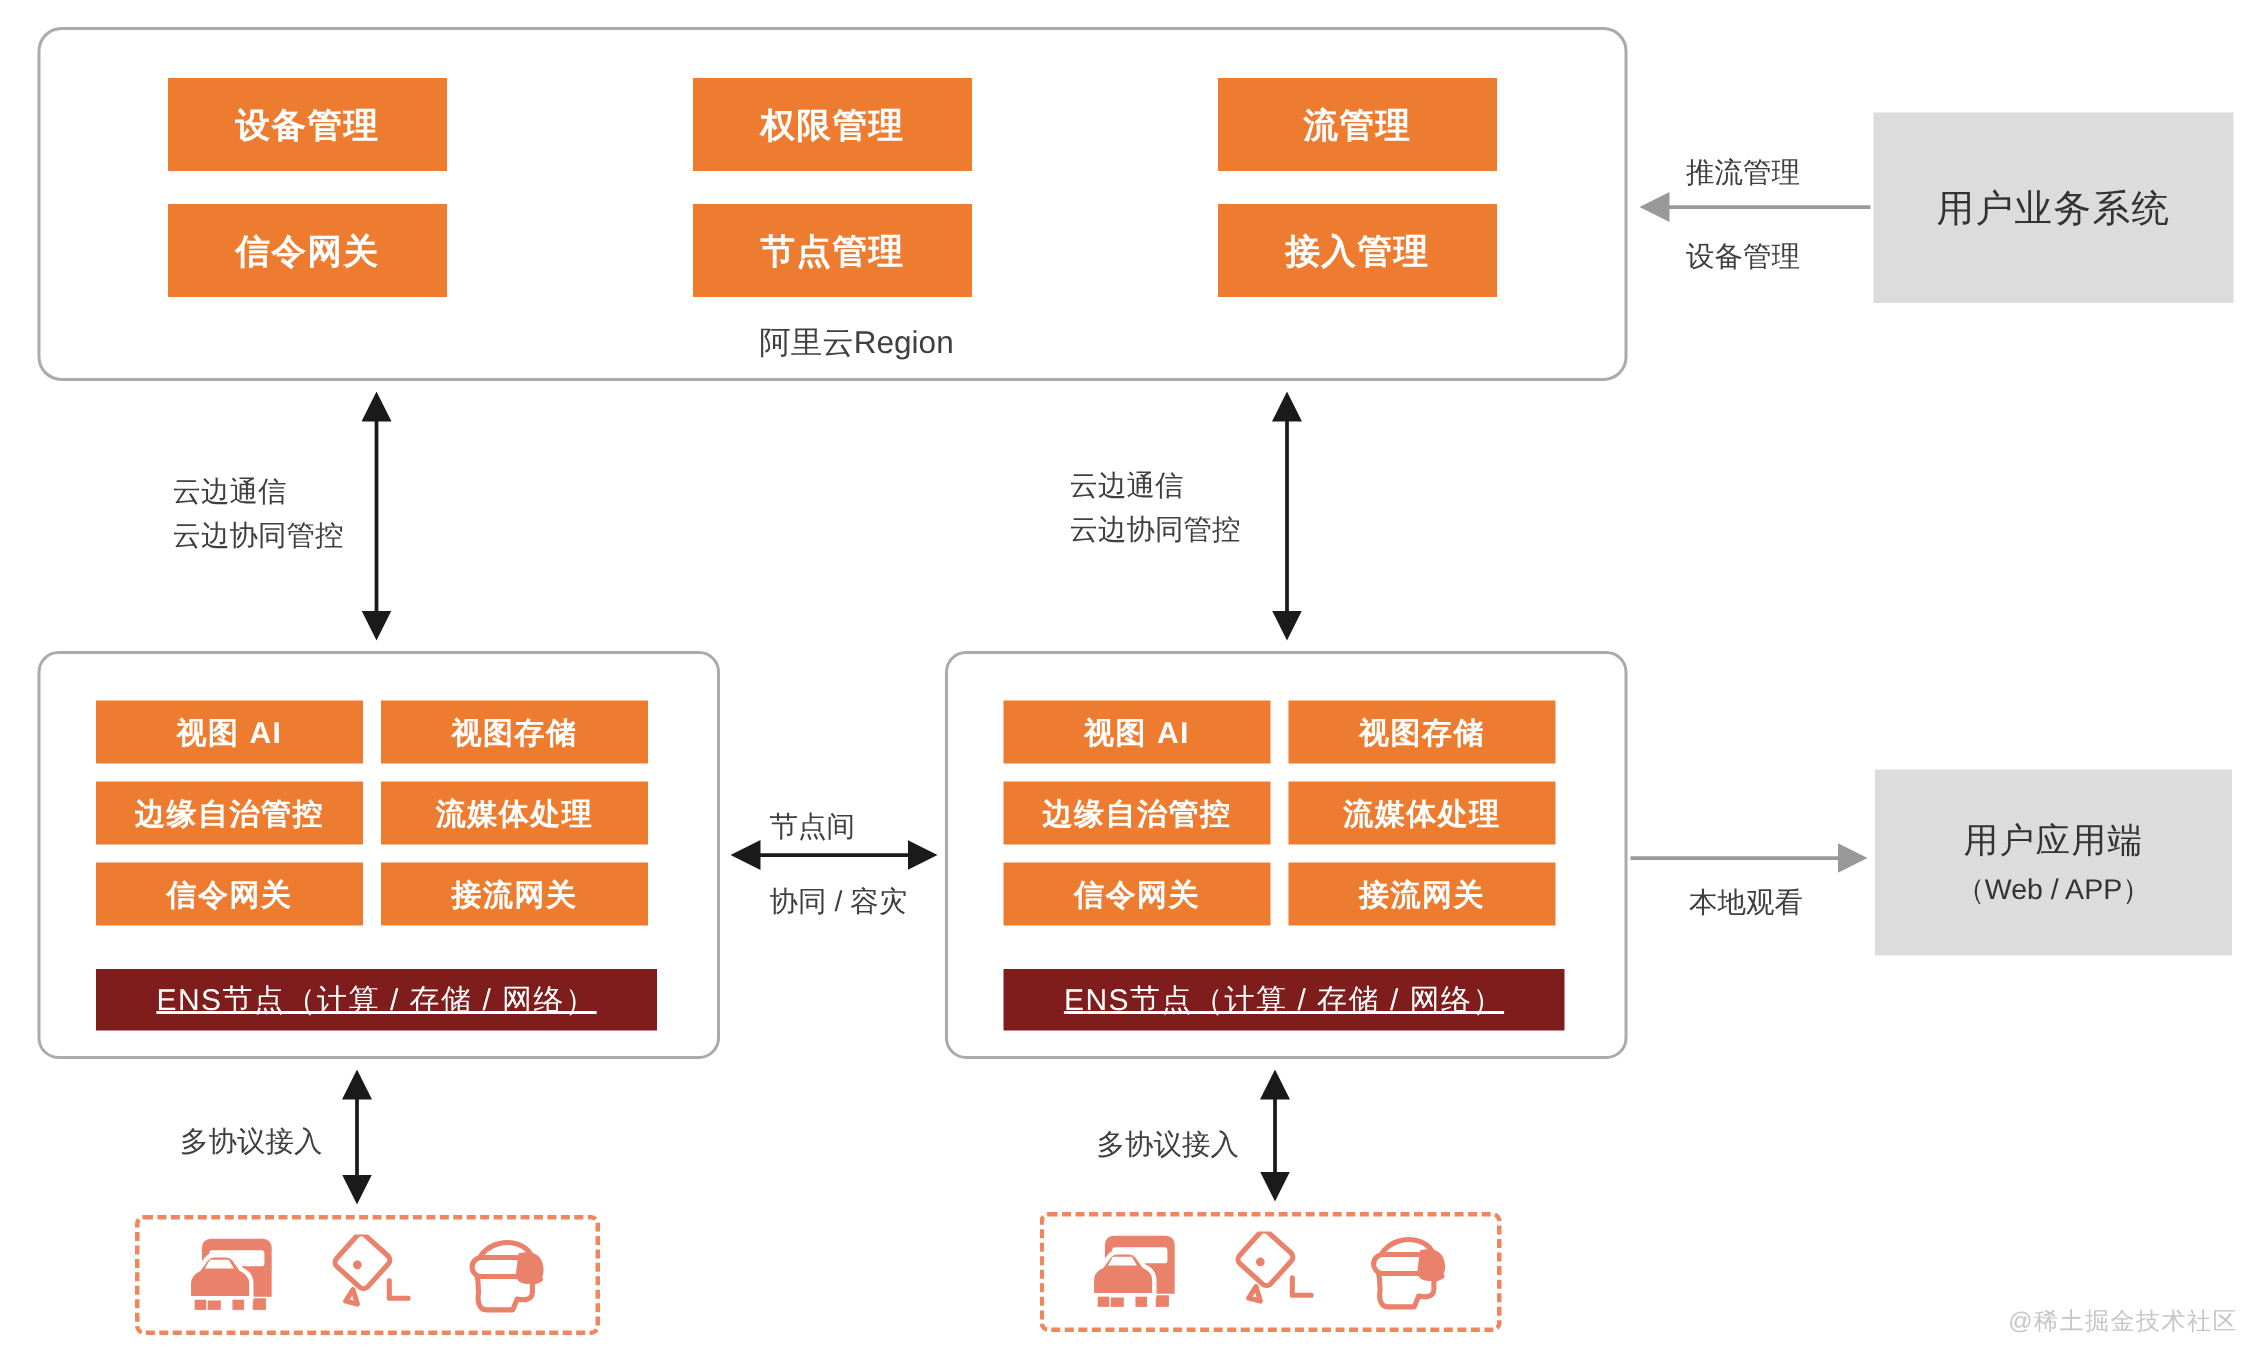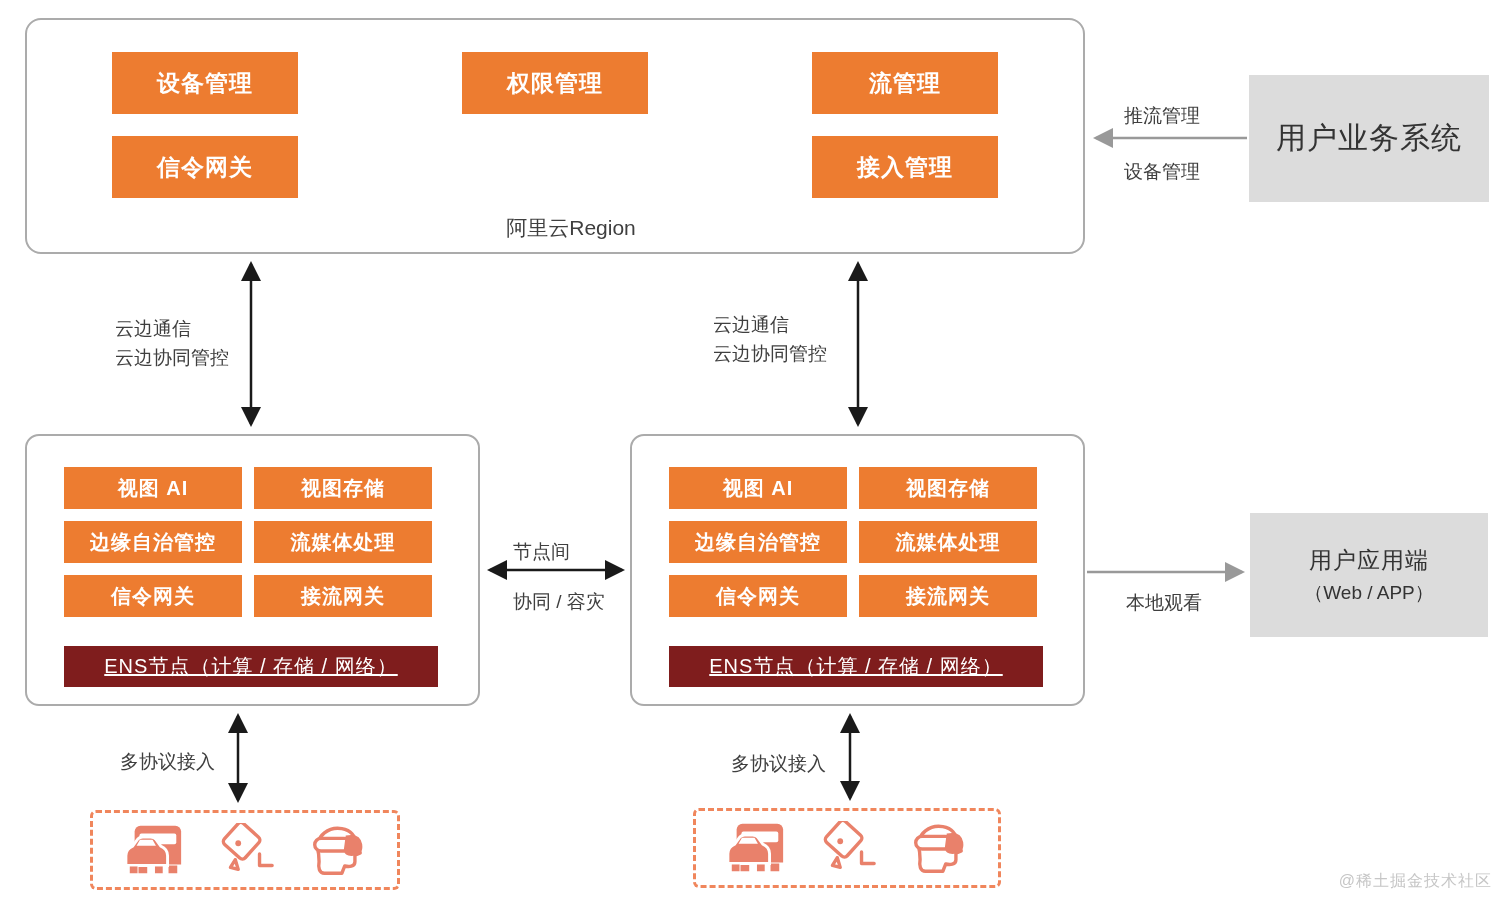--- a/index.html
+++ b/index.html
@@ -27,21 +27,21 @@
   .mod-sm{background:#ED7C30;color:#fff;font-size:20px;font-weight:bold;
           display:flex;align-items:center;justify-content:center;letter-spacing:1px;}
   .ens-bar{position:absolute;left:37px;top:210px;width:374px;height:41px;background:#7f1d1d;color:#fff;
            font-size:20px;display:flex;align-items:center;justify-content:center;letter-spacing:1px;text-decoration:underline;}
 
   
   .graybox{position:absolute;background:#DCDCDC;color:#333;display:flex;flex-direction:column;
            align-items:center;justify-content:center;text-align:center;}
   .graybox.business{left:1249px;top:75px;width:240px;height:127px;}
   .graybox.app{left:1250px;top:513px;width:238px;height:124px;}
-  .graybox .title{font-size:30px;letter-spacing:1px;}
+  .graybox .title{font-size:25px;letter-spacing:1px;}
   .graybox .subtitle{font-size:19px;margin-top:4px;}
 
   
   .dashedbox{position:absolute;border:3px dashed #F0865C;border-radius:6px;box-sizing:border-box;
              display:flex;align-items:center;justify-content:space-evenly;}
   .dashedbox.left{left:90px;top:810px;width:310px;height:80px;}
   .dashedbox.right{left:693px;top:808px;width:308px;height:80px;}
   .devicon{width:62px;height:54px;}
 
   
@@ -115,20 +115,21 @@
   </svg>
 
   <div class="region region-top">
     <div class="modrow r1">
       <div class="mod-lg">设备管理</div>
       <div class="mod-lg">权限管理</div>
       <div class="mod-lg">流管理</div>
     </div>
     <div class="modrow r2">
       <div class="mod-lg">信令网关</div>
+      <div class="mod-lg">节点管理</div>
       <div class="mod-lg">接入管理</div>
     </div>
     <div class="region-label">阿里云Region</div>
   </div>
 
   <div class="graybox business">
     <div class="title">用户业务系统</div>
   </div>
   <div class="lbl" style="left:1124px;top:101px;">推流管理</div>
   <div class="lbl" style="left:1124px;top:157px;">设备管理</div>

